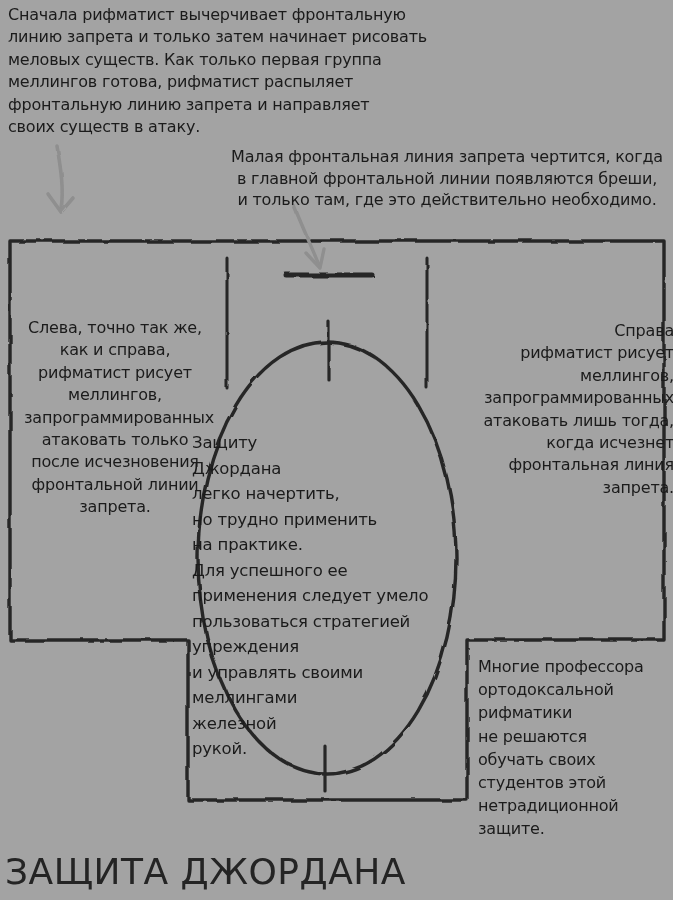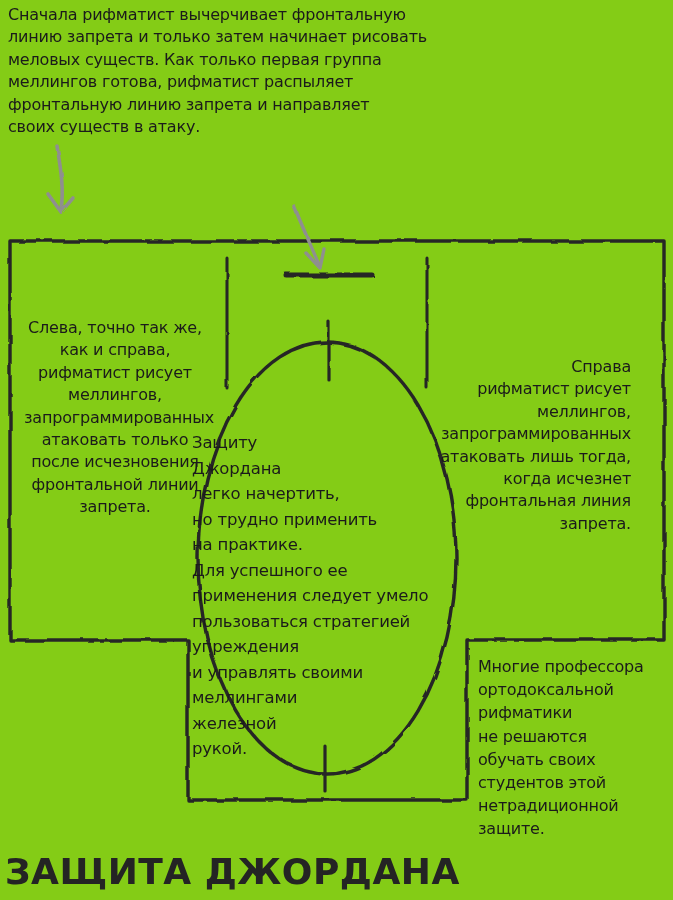--- a/index.html
+++ b/index.html
@@ -1,44 +1,44 @@
 <!DOCTYPE html>
 <html><head>
 <meta charset="utf-8">
 <style>
   html,body{margin:0;padding:0;background:#ffffff;}
   .canvas{
     position:relative;
     width:673px;height:900px;
-    background:#84cc16;
+    background:#a3a3a3;
     font-family:"DejaVu Sans","Liberation Sans",sans-serif;
     color:#1b1b1b;
     overflow:hidden;
   }
   .art{position:absolute;left:0;top:0;width:673px;height:900px;}
   .txt{
     position:absolute;
     white-space:pre-line;
     font-size:16px;
     line-height:22.4px;
     letter-spacing:-0.2px;
   }
   .top-left{left:8px;top:4px;width:452px;text-align:left;}
   .top-right{left:224px;top:146px;width:446px;text-align:center;line-height:21.6px;}
   .left-block{left:24px;top:317px;width:182px;text-align:center;}
-  .right-block{left:437px;top:320px;width:194px;text-align:right;margin-top:36px;}
+  .right-block{left:480px;top:320px;width:194px;text-align:right;}
   .bottom-right{left:478px;top:655px;width:176px;line-height:23.2px;}
   .ellipse-caption{
     left:192px;top:394px;width:270px;text-align:left;
     font-size:16.5px;line-height:25.5px;margin-top:36px;
   }
   .title{
     position:absolute;left:5px;top:851px;
     font-size:36px;letter-spacing:0.5px;color:#242424;
-    font-weight:bold;
+    font-weight:normal;
     text-align:center;
   }
 </style>
 </head>
 <body>
 
 <div class="canvas">
 
   <svg class="art" viewBox="0 0 673 900" aria-hidden="true">
     <defs>
@@ -70,20 +70,23 @@
     </g>
   </svg>
 
   <div class="txt top-left">Сначала рифматист вычерчивает фронтальную
 линию запрета и только затем начинает рисовать
 меловых существ. Как только первая группа
 меллингов готова, рифматист распыляет
 фронтальную линию запрета и направляет
 своих существ в атаку.</div>
 
+  <div class="txt top-right">Малая фронтальная линия запрета чертится, когда
+в главной фронтальной линии появляются бреши,
+и только там, где это действительно необходимо.</div>
 
   <div class="txt left-block">Слева, точно так же,
 как и справа,
 рифматист рисует
 меллингов,
 запрограммированных
 атаковать только
 после исчезновения
 фронтальной линии
 запрета.</div>

